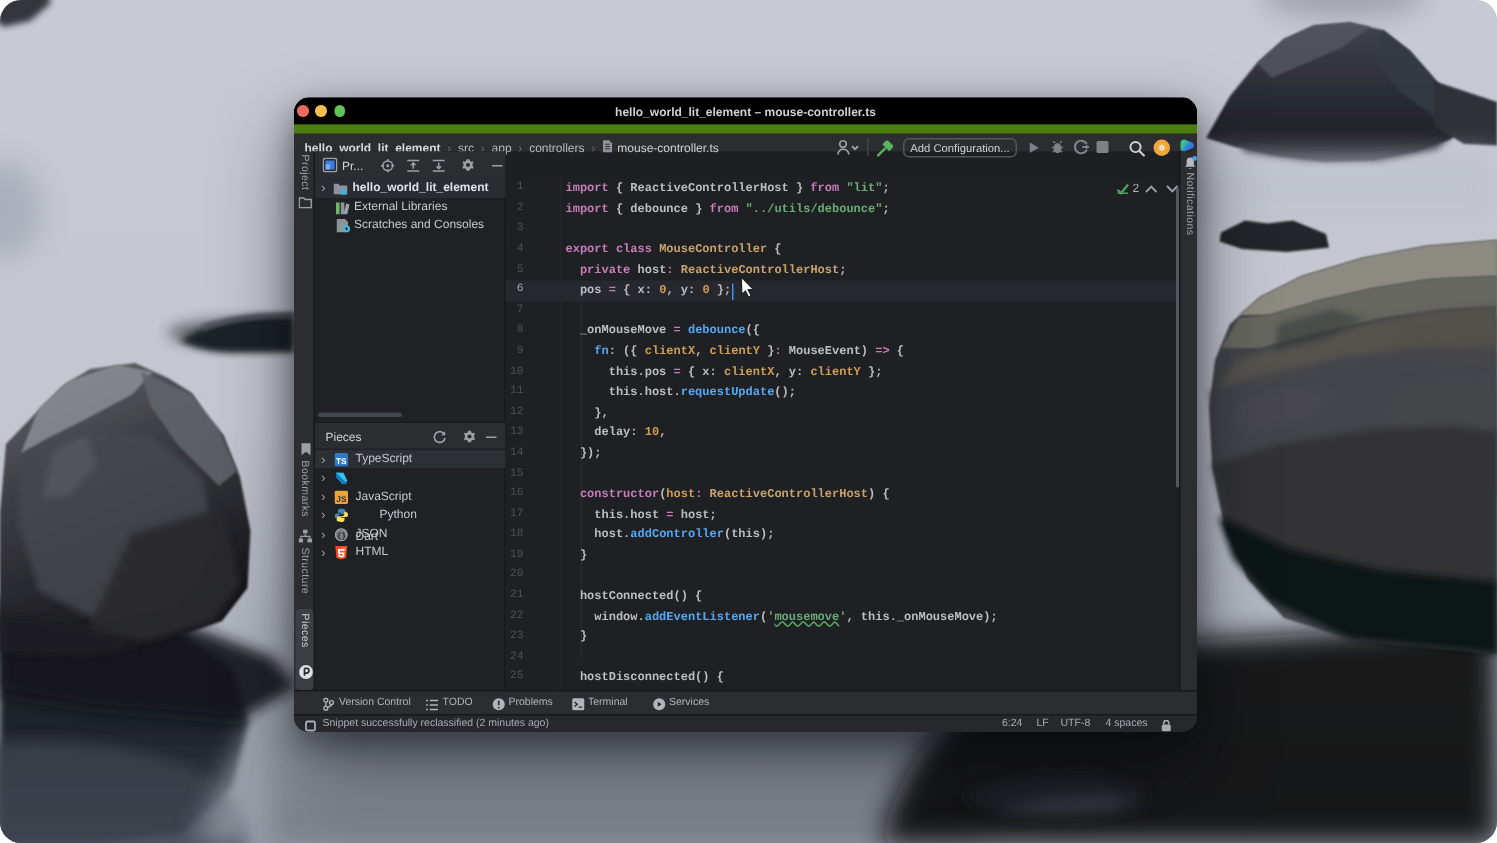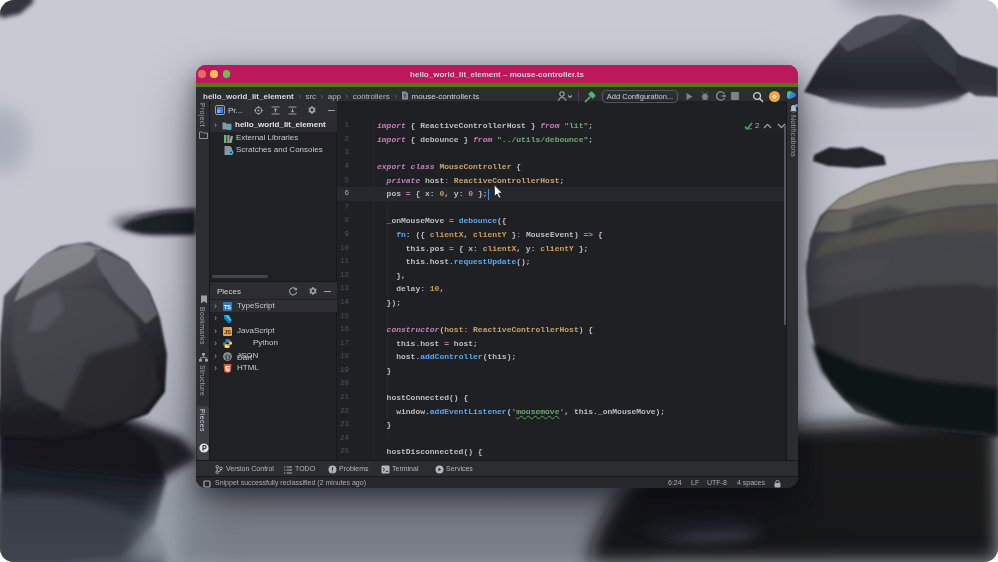--- a/index.html
+++ b/index.html
@@ -1,34 +1,34 @@
 <!DOCTYPE html>
 <html><head>
 <meta charset="utf-8">
 <style>
   html,body{margin:0;padding:0;background:#fff;width:998px;height:562px;overflow:hidden;}
   *{box-sizing:border-box;}
   #canvas{position:relative;width:998px;height:562px;border-radius:14px;overflow:hidden;background:#c6c8d2;font-family:"Liberation Sans",sans-serif;}
   .a{position:absolute;}
   #win{position:absolute;left:196px;top:65px;width:602px;height:423px;border-radius:10px;background:#1e1f22;box-shadow:0 24px 50px rgba(8,10,16,.55),0 8px 20px rgba(8,10,16,.4);overflow:hidden;}
   .row{position:absolute;left:0;width:602px;}
-  #titlebar{top:0;height:18px;background:#be185d;}
-  #toolbar{top:18px;height:18px;background:#2b2d30;border-top:4px solid #4d7c0f;}
+  #titlebar{top:0;height:18px;background:#000000;}
+  #toolbar{top:18px;height:18px;background:#2b2d30;border-top:6px solid #4d7c0f;}
   #tabrow{top:36px;height:18px;background:#1e2023;border-top:1px solid #17181b;margin-top:46px;}
   #bottombar{top:395px;height:16px;background:#2b2d30;border-top:1px solid #17181b;}
   #statusbar{top:411px;height:12px;background:#26282c;border-top:1px solid #17181b;}
   .light{position:absolute;top:5.4px;width:7.6px;height:7.6px;border-radius:50%;}
   #stripeL{position:absolute;left:0;top:36px;width:14px;height:359px;background:#2b2d30;border-right:1px solid #17181b;}
   #stripeR{position:absolute;left:590px;top:36px;width:12px;height:359px;background:#2b2d30;border-left:1px solid #17181b;}
   #panel{position:absolute;left:14px;top:36px;width:127px;height:359px;background:#1f2125;border-right:1px solid #17181b;}
   .phead{position:absolute;left:0;width:127px;height:18px;background:#2b2d30;overflow:hidden;}
   .vtext{writing-mode:vertical-rl;font-size:7px;color:#9da0a8;letter-spacing:.3px;}
   .trow{position:absolute;left:0;width:127px;height:12.5px;line-height:12.5px;font-size:8px;color:#c6c9cf;white-space:nowrap;}
   .code{position:absolute;font-family:"Liberation Mono",monospace;font-size:8px;font-weight:700;line-height:13.6px;white-space:pre;color:#bcbec4;}
-  .kw{color:#c77dba;font-style:italic;text-align:center;}
+  .kw{color:#c77dba;text-align:center;}
   .st{color:#6aab73;}
   .nm{color:#cf9e56;}
   .fn{color:#56a8f5;}
   .ty{color:#c9a26d;}
   .pk{color:#c77dba;}
   .ut{color:#6aab73;text-decoration:underline wavy #5a9f64 1px;text-align:center;}
   .gut{color:#4d5158;text-align:right;font-weight:400;font-size:7.5px;}
   .sep{color:#6b6f76;margin:0 4.5px;font-size:8px;}
 </style>
 </head>

